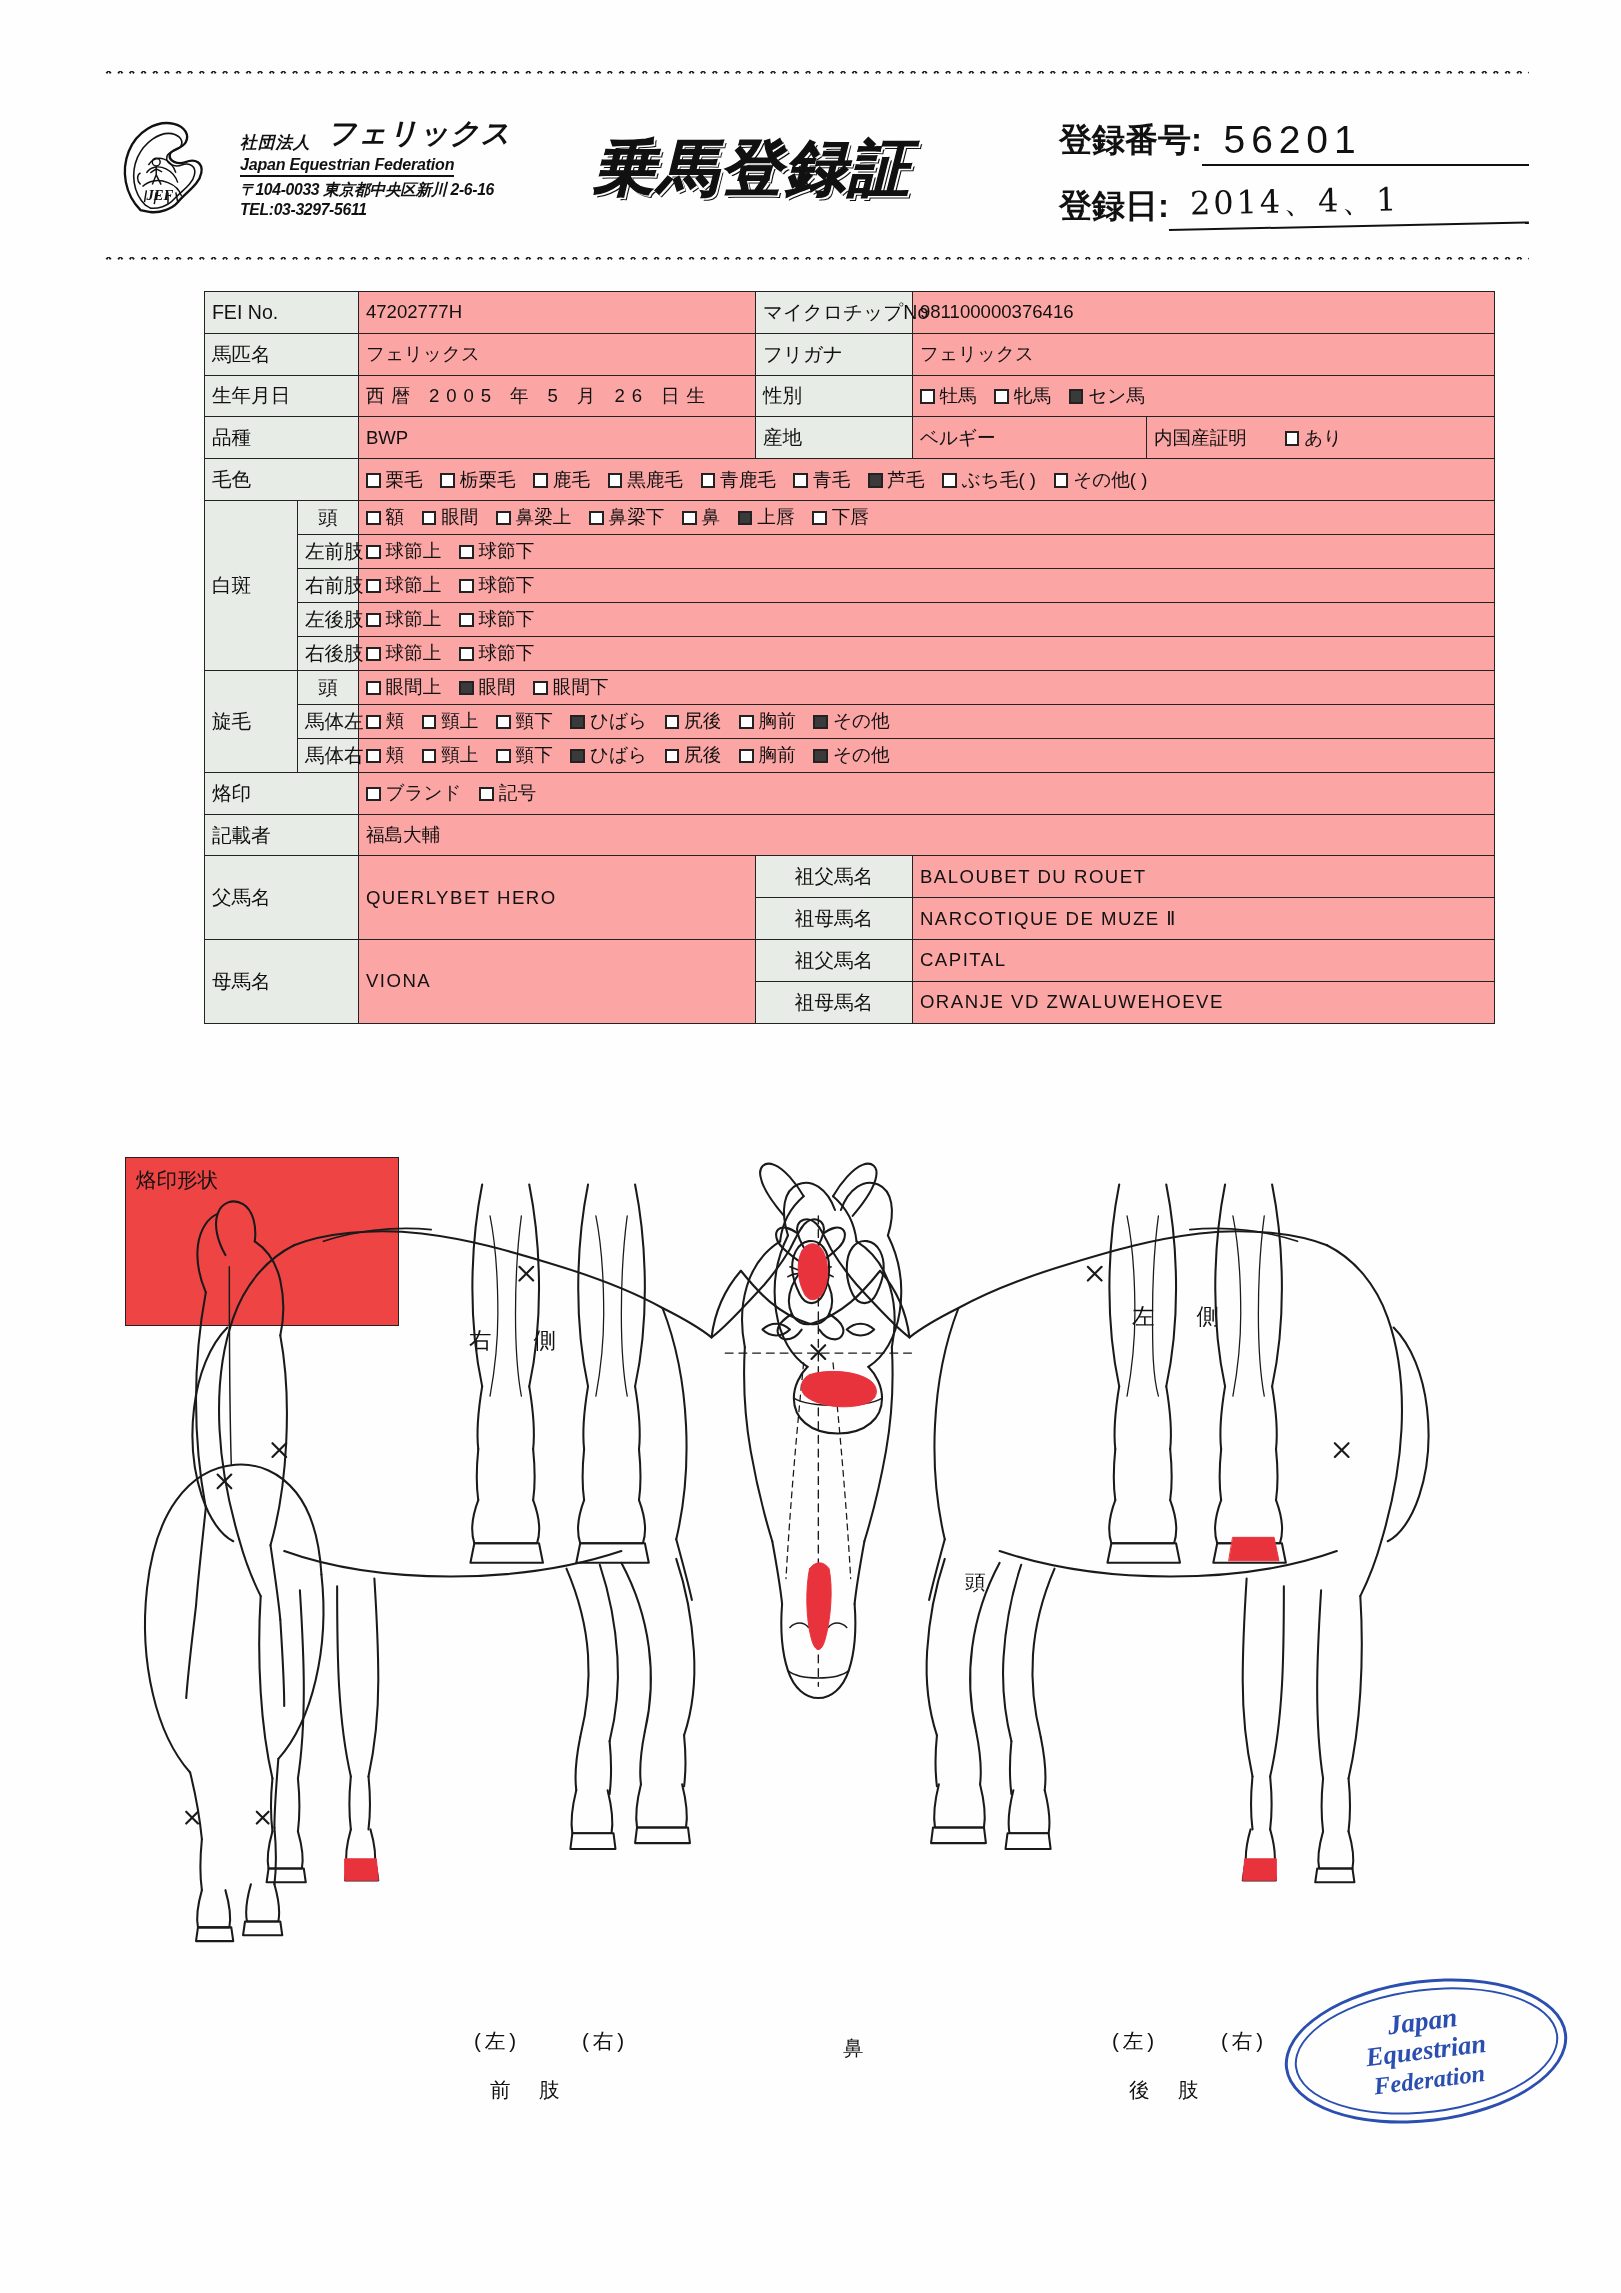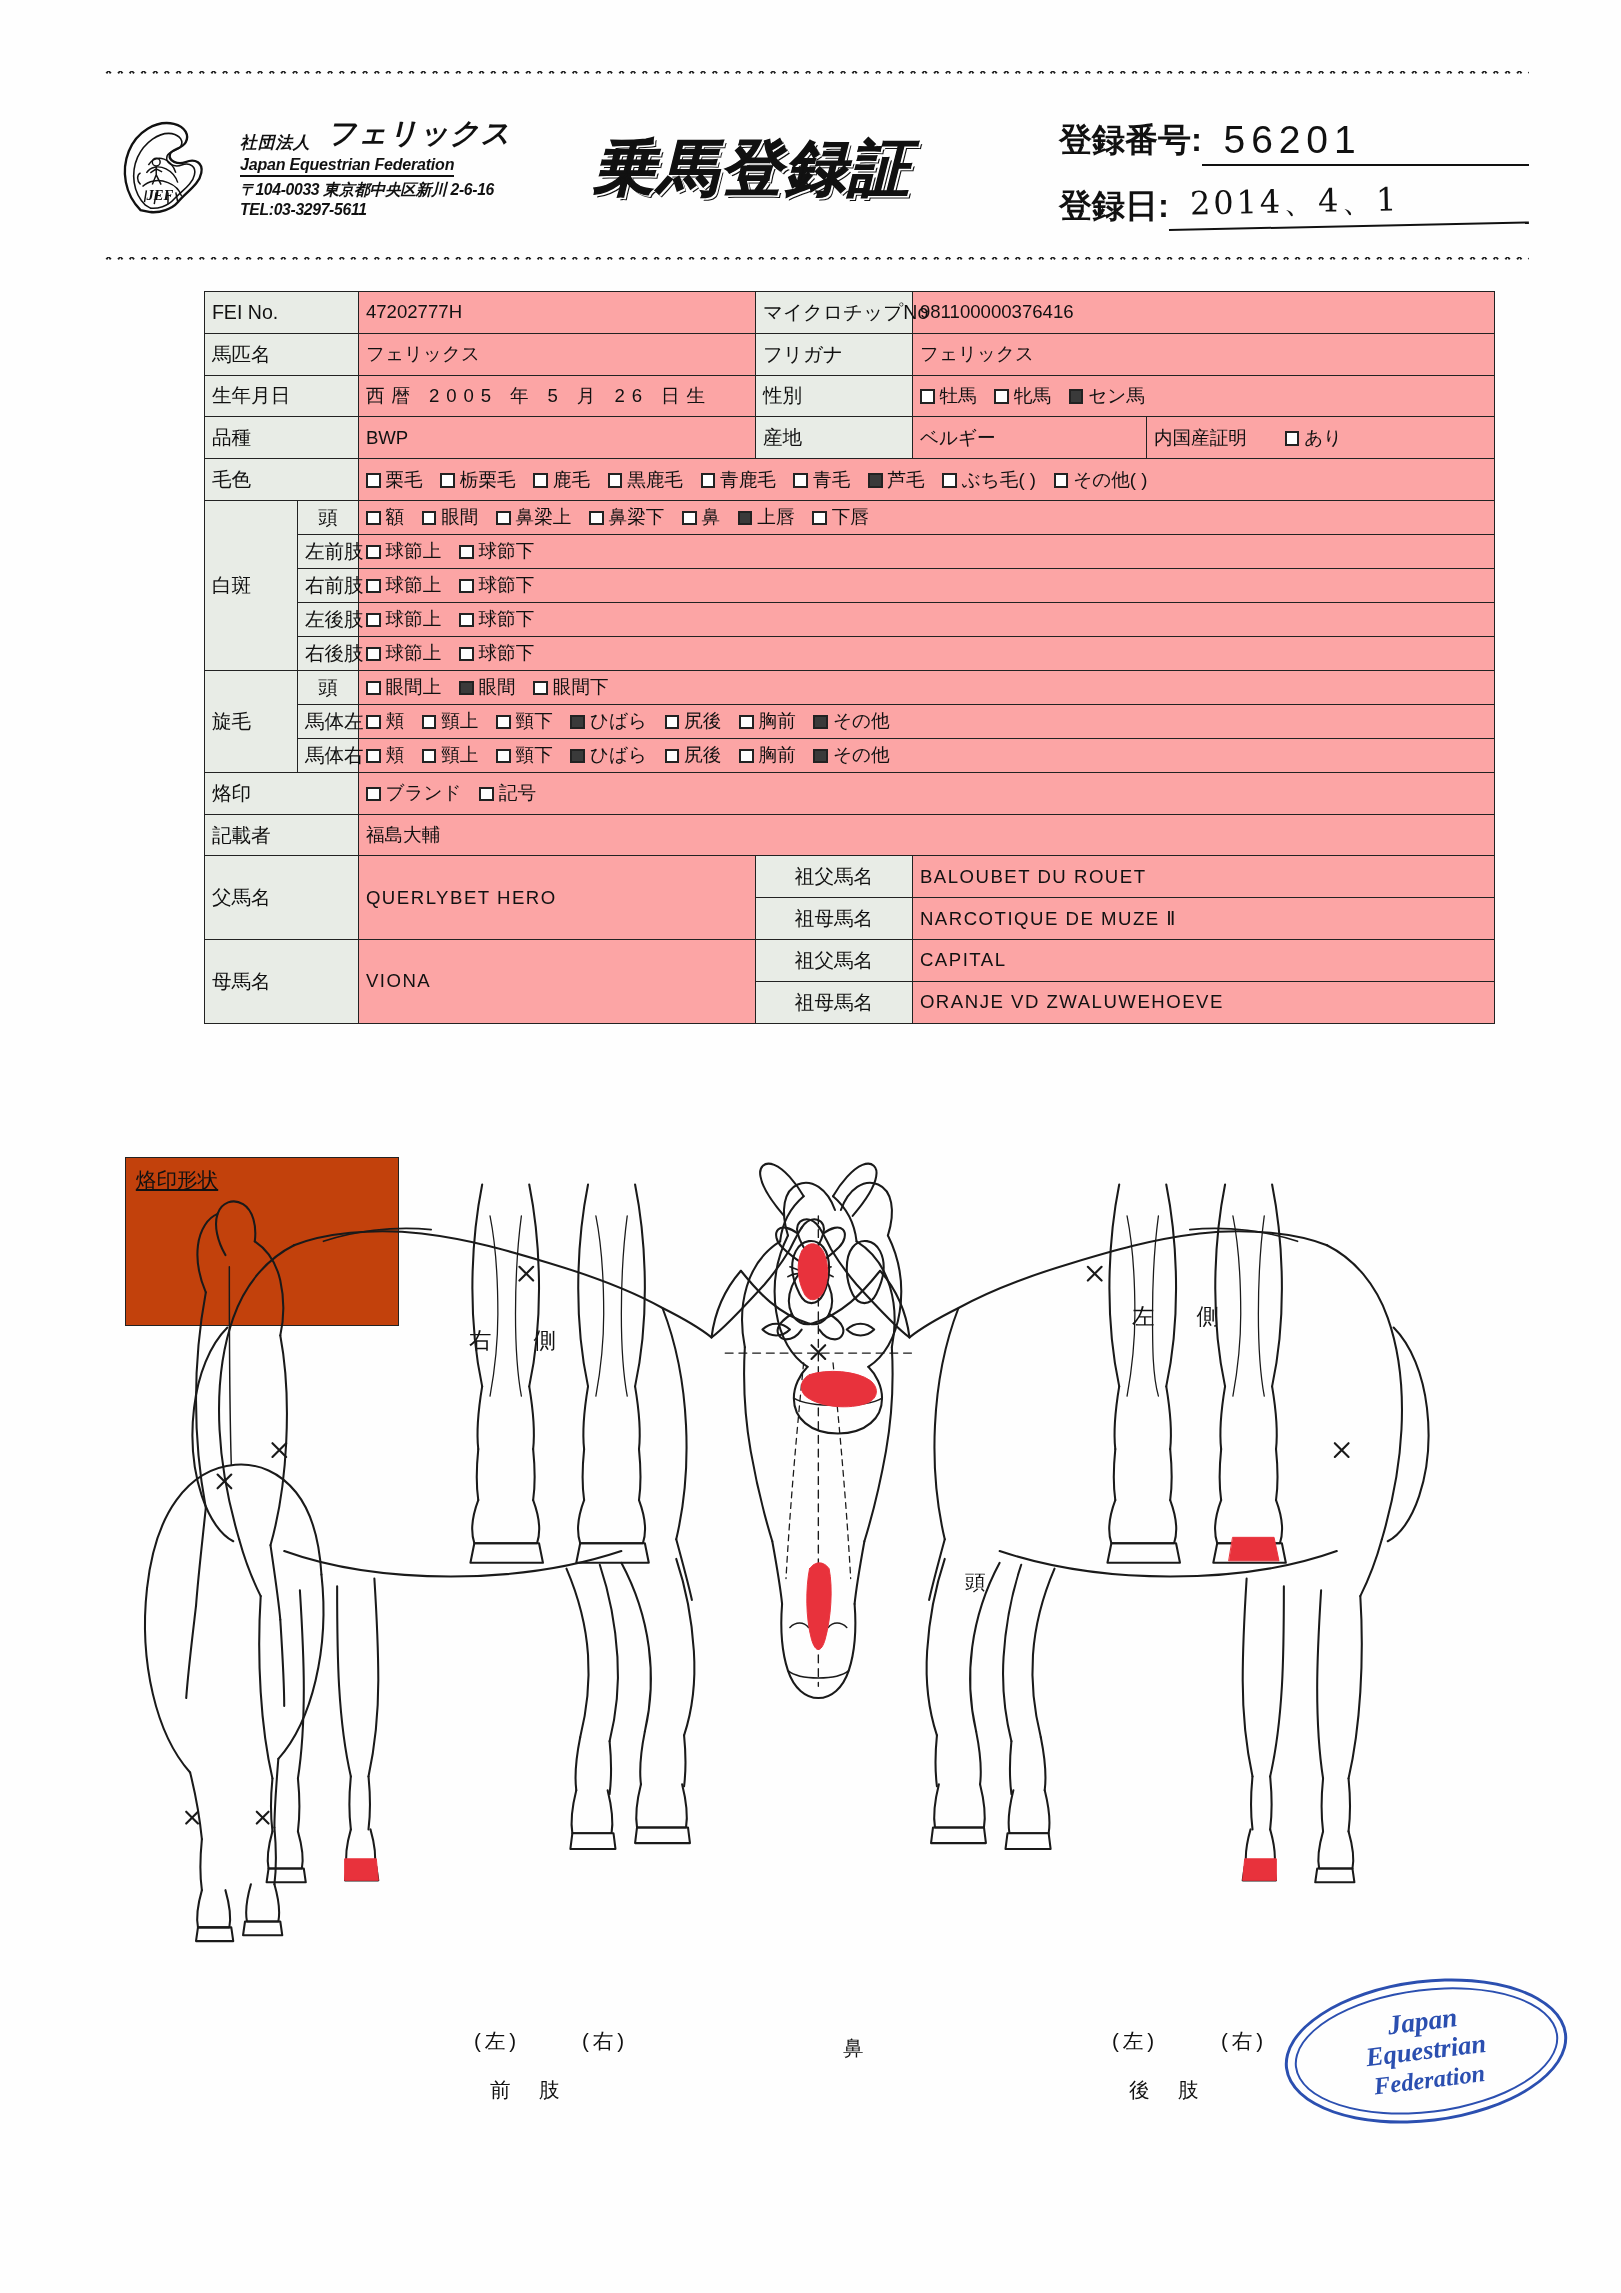--- a/index.html
+++ b/index.html
@@ -202,22 +202,21 @@
   .ped-tall { height: 74px; }
 
   
   .brandbox {
     position: absolute;
     left: 125px;
     top: 1157px;
     width: 272px;
     height: 167px;
     border: 1.8px solid #222;
-    background: #c2410c;
-    text-decoration: underline;
+    background: #ef4444;
   }
   .brandbox .bl {
     font-size: 20.6px;
     padding: 7.8px 9.8px;
   }
 
   
   .dlabel {
     position: absolute;
     font-size: 22.5px;

